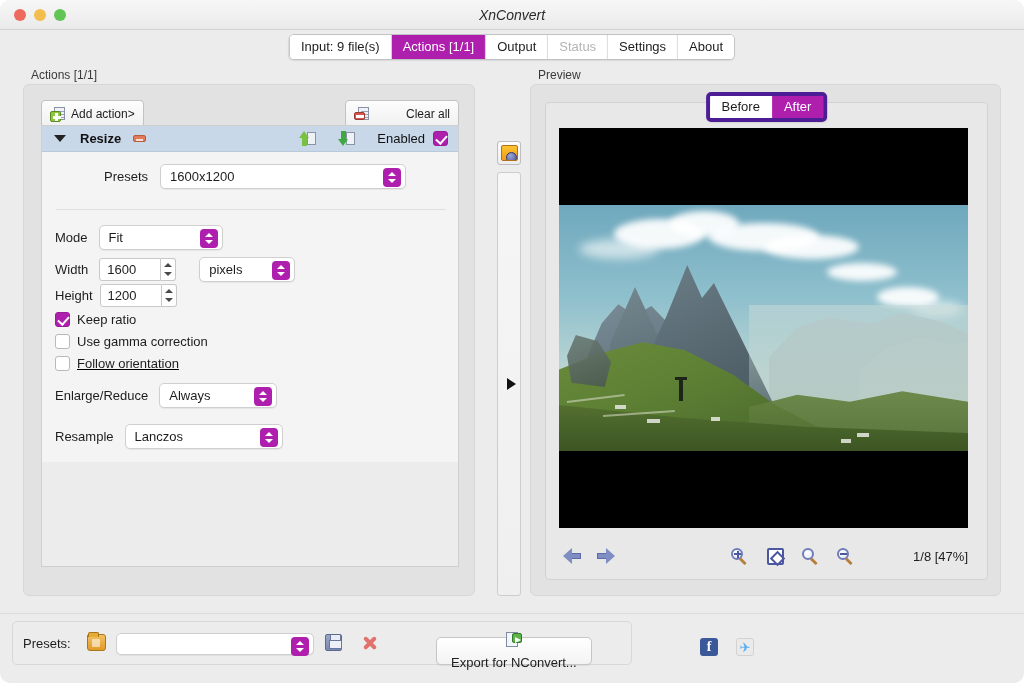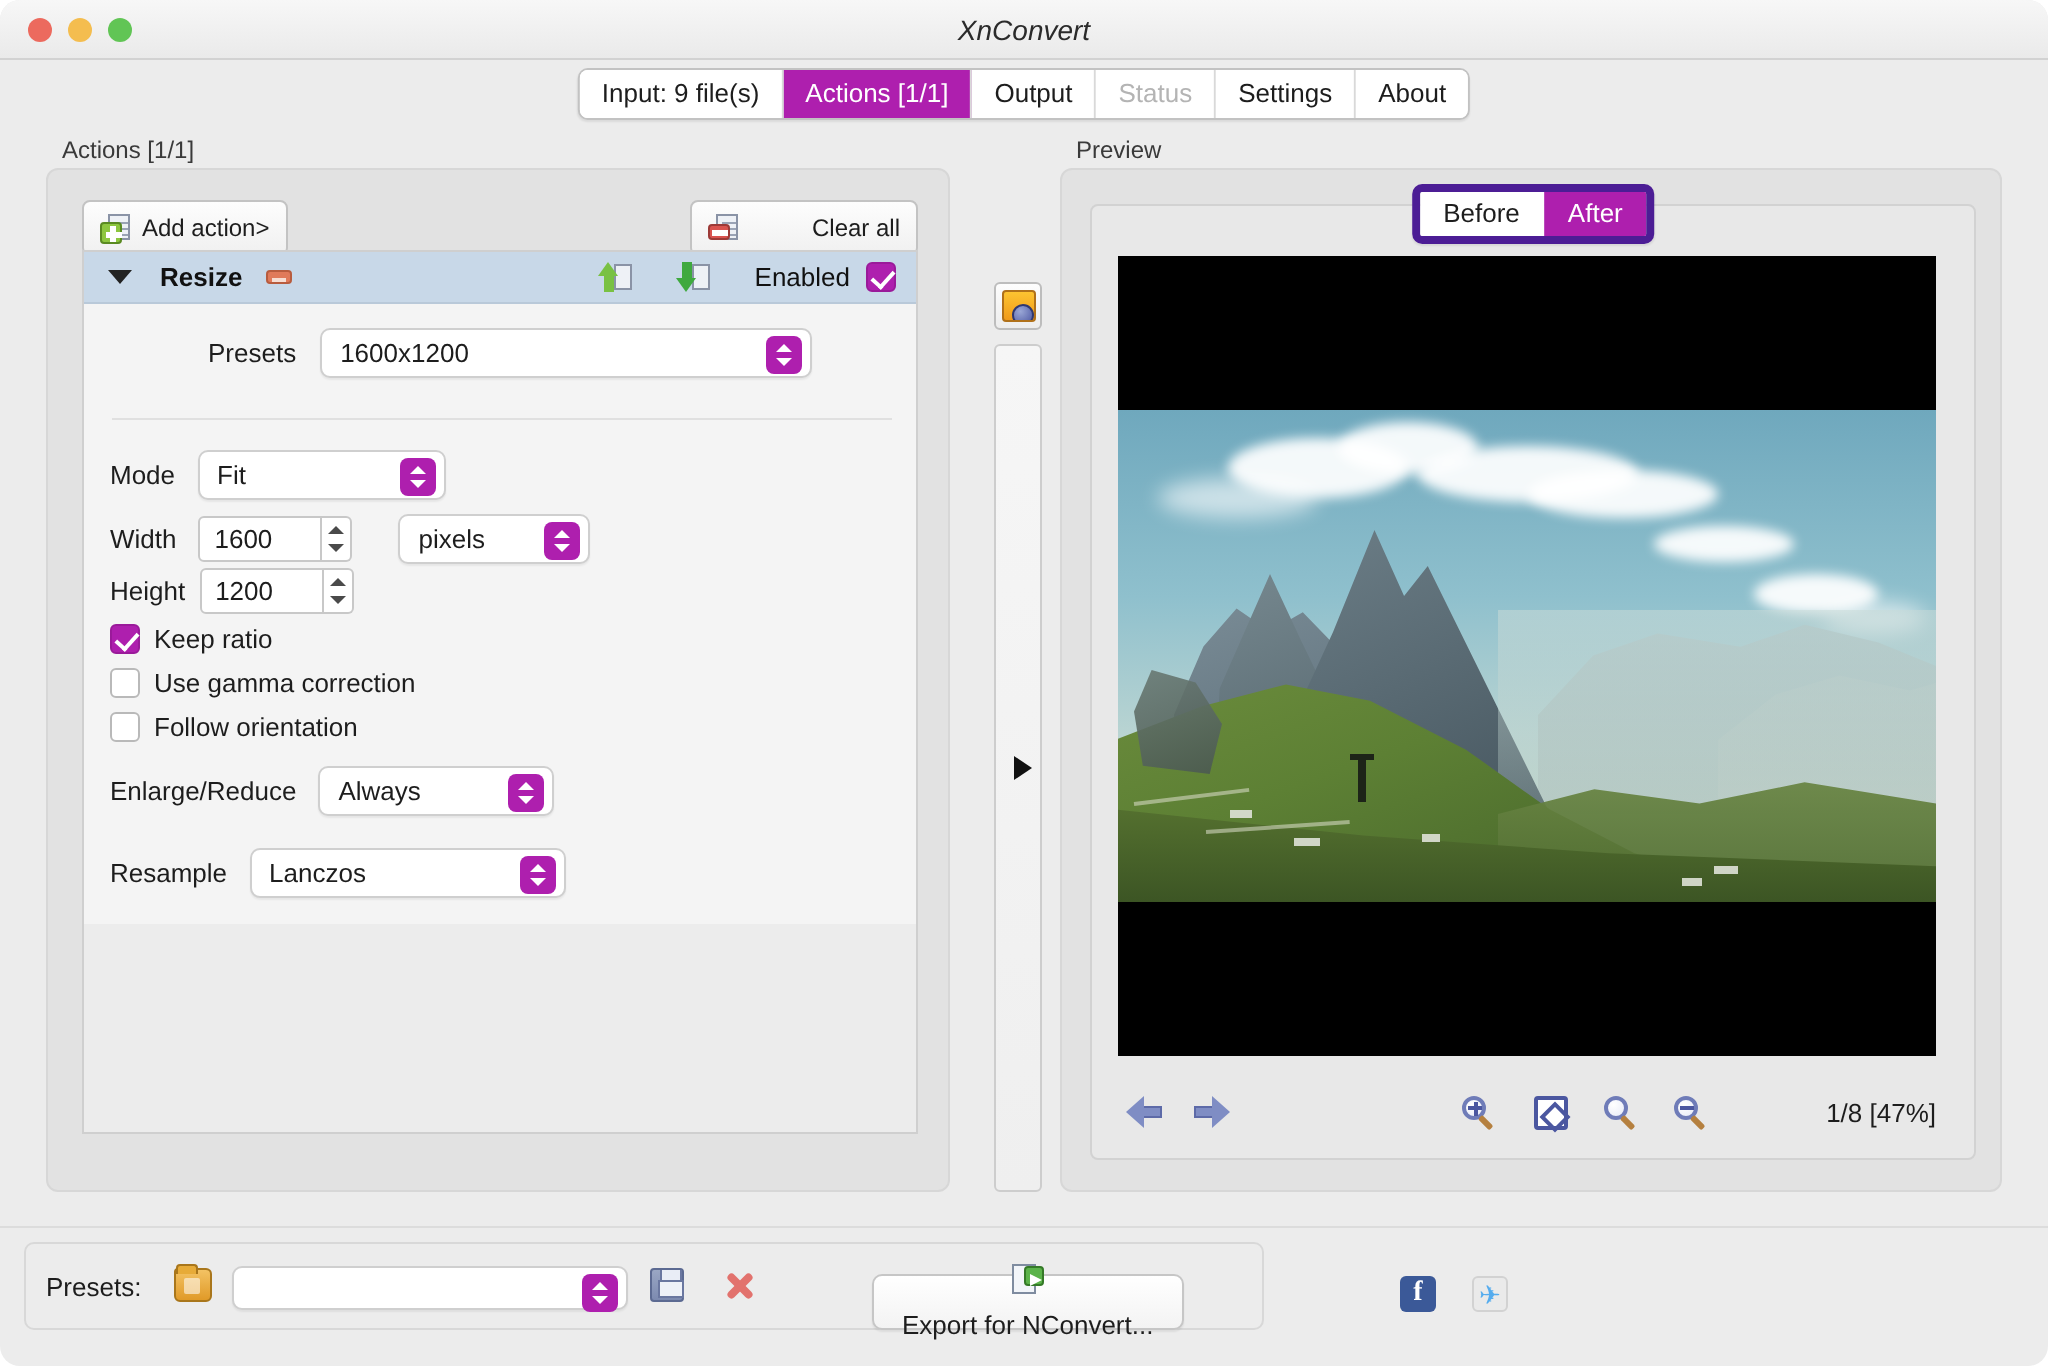--- a/index.html
+++ b/index.html
@@ -719,21 +719,21 @@
           </div>
 
           <div class="cbrow" style="left:13px; top:160px;">
             <span class="chk on"></span>
             <span class="lbl">Keep ratio</span>
           </div>
           <div class="cbrow" style="left:13px; top:182px;">
             <span class="chk"></span>
             <span class="lbl">Use gamma correction</span>
           </div>
-          <div class="cbrow" style="left:13px; top:204px;">
+          <div class="cbrow" style="left:13px; top:204px;text-decoration:underline;">
             <span class="chk"></span>
             <span class="lbl">Follow orientation</span>
           </div>
 
           <div class="row" style="left:13px; top:231px;">
             <span class="fld-label">Enlarge/Reduce</span>
             <span class="popup" style="width:118px; margin-left:11px;">
               <span>Always</span>
               <span class="stepper"></span>
             </span>

